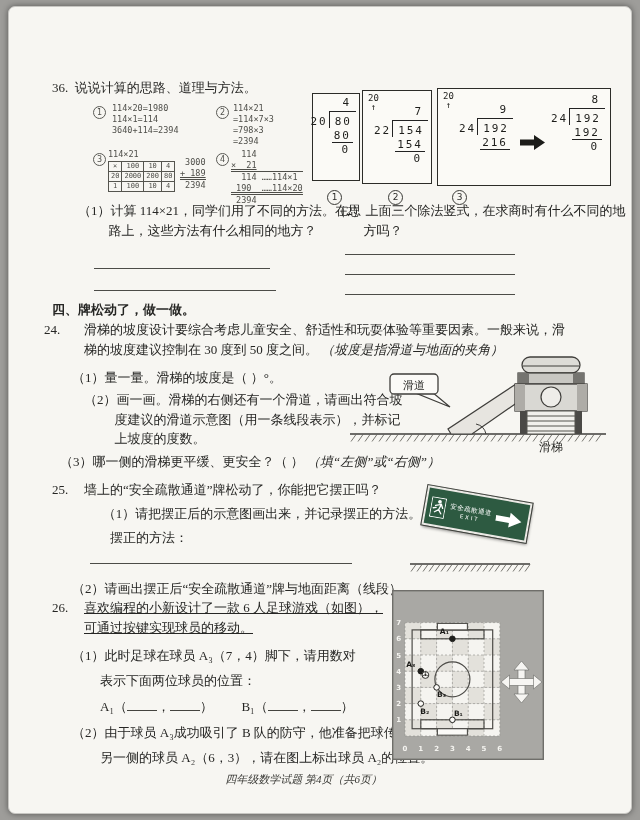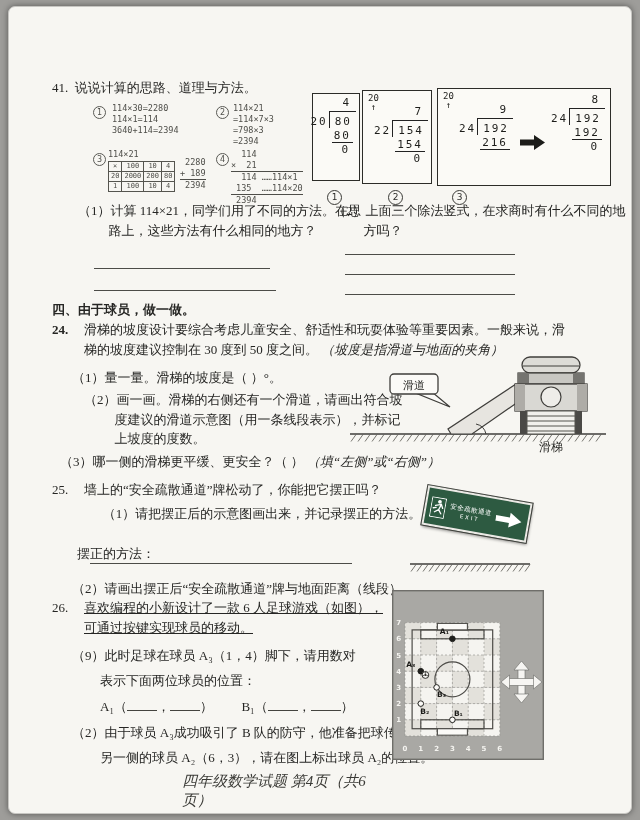--- a/index.html
+++ b/index.html
@@ -13,21 +13,21 @@
   .kai{font-style:italic;}
   .uline{border-bottom:1.2px solid #4c4c48;height:2px;position:absolute;}
   .blk{display:inline-block;width:30px;border-bottom:1.1px solid #44443f;height:13px;vertical-align:baseline;}
   
   .circ{display:inline-flex;width:13px;height:13px;border:1.2px solid #3a3a36;border-radius:50%;
         align-items:center;justify-content:center;font-size:9px;font-family:"DejaVu Sans",sans-serif;color:#2b2b28;background:#f7f6f2;}
   .circ.hwc{border-color:#5a5a55;color:#50504b;width:11px;height:11px;font-size:8px;}
   
   .hw{font-family:"DejaVu Sans Mono",monospace;font-size:8.5px;color:#4e4e49;line-height:1.3;}
   .hw div{white-space:pre;}
-  .hw .rul{border-bottom:1px solid #4e4e49;}
+  .hw .rul{border-bottom:1px solid #4e4e49;text-decoration:underline;}
   table.mgrid{border-collapse:collapse;margin-top:1px;}
   table.mgrid td{border:0.9px solid #55554f;font-family:"DejaVu Sans Mono",monospace;font-size:7px;
         color:#4e4e49;padding:0 2px;text-align:center;line-height:1.3;}
   
   .divbox{position:absolute;border:1.5px solid #2c2c28;background:#fbfaf6;
           font-family:"DejaVu Sans Mono",monospace;font-size:11px;color:#1d1d1a;letter-spacing:2px;}
   .dq{text-align:right;padding:2px 8px 0 0;height:15px;}
   .drow{display:flex;justify-content:flex-end;padding-right:3px;}
   .dvr{padding-top:4px;}
   .dvd{border-top:1.5px solid #222;border-left:1.5px solid #222;padding:3px 4px 0 5px;margin-left:1px;}
@@ -41,38 +41,38 @@
   .sign-outer{height:100%;box-sizing:border-box;border:2px solid #eceae6;outline:1px solid #3c3c38;
       background:#2d5a41;display:flex;align-items:center;gap:3px;padding:3px 4px;box-shadow:1px 2px 3px rgba(0,0,0,.4);}
   .sign-texts{display:flex;flex-direction:column;align-items:center;flex:1;}
   .sign-cn{font-size:6.5px;color:#fff;letter-spacing:.5px;font-family:"DejaVu Sans",sans-serif;white-space:nowrap;}
   .sign-en{font-size:5.5px;color:#fff;letter-spacing:2px;font-family:"DejaVu Sans",sans-serif;}
   
   .ftick{font:bold 7px "DejaVu Sans",sans-serif;fill:#f5f4f0;}
   .fplab{font:bold 7.5px "DejaVu Sans",sans-serif;fill:#1b1b18;}
   .slide-cn{font-size:11px;fill:#2b2b28;}
   .slide-cn2{font-size:12px;fill:#2b2b28;}
-  .footer{font-size:15px;color:#3a3a36;font-style:italic;text-align:left;}
+  .footer{font-size:11px;color:#3a3a36;font-style:italic;text-align:right;}
 </style>
 </head>
 <body>
 
 <div class="paper"></div>
 
 <div class="abs t" style="left:52px;top:78px;width:556px;">
-  <span>41.</span>&nbsp;
+  <span>36.</span>&nbsp;
   <span>说说计算的思路、道理与方法。</span>
 </div>
 
 <div class="abs" style="left:0;top:0;">
   <div class="abs" style="left:93px;top:101px;">
     <span class="circ hwc">1</span>
   </div>
   <div class="abs hw" style="left:112px;top:103px;">
-    <div>114×30=2280</div>
+    <div>114×20=1980</div>
     <div>114×1=114</div>
     <div>3640+114=2394</div>
   </div>
 
   <div class="abs" style="left:216px;top:101px;">
     <span class="circ hwc">2</span>
   </div>
   <div class="abs hw" style="left:233px;top:103px;">
     <div>114×21</div>
     <div>=114×7×3</div>
@@ -102,33 +102,33 @@
       <tr>
         <td>1</td>
             <td>100</td>
         <td>10</td>
             <td>4</td>
       </tr>
     </tbody>
       </table>
   </div>
   <div class="abs hw" style="left:180px;top:157px;text-align:right;">
-    <div>2280</div>
+    <div>3000</div>
     <div class="rul">+ 189</div>
     <div>2394</div>
   </div>
 
   <div class="abs" style="left:216px;top:148px;">
     <span class="circ hwc">4</span>
   </div>
   <div class="abs hw" style="left:231px;top:149px;">
     <div>  114</div>
     <div class="rul">×  21</div>
     <div>  114 ……114×1</div>
-    <div class="rul"> 135  ……114×20</div>
+    <div class="rul"> 190  ……114×20</div>
     <div> 2394</div>
   </div>
 </div>
 
 <div class="divbox" style="left:312px;top:93px;width:46px;height:86px;">
   <div class="dq">4</div>
   <div class="drow">
     <span class="dvr">20</span>
     <span class="dvd">80</span>
   </div>
@@ -186,23 +186,23 @@
 
 <div class="abs t hang" style="left:78px;top:201px;width:256px;">（1）计算 114×21，同学们用了不同的方法。在思路上，这些方法有什么相同的地方？</div>
 <div class="uline" style="left:94px;top:266px;width:176px;"></div>
 <div class="uline" style="left:94px;top:288px;width:182px;"></div>
 
 <div class="abs t hang" style="left:333px;top:201px;width:264px;">（2）上面三个除法竖式，在求商时有什么不同的地方吗？</div>
 <div class="uline" style="left:345px;top:252px;width:170px;"></div>
 <div class="uline" style="left:345px;top:272px;width:170px;"></div>
 <div class="uline" style="left:345px;top:292px;width:170px;"></div>
 
-<div class="abs t" style="left:52px;top:300px;font-weight:bold;">四、由于球员，做一做。</div>
-
-<div class="abs t" style="left:52px;top:320px;width:24px;font-weight:bold;">24.</div>
+<div class="abs t" style="left:52px;top:300px;font-weight:bold;">四、牌松动了，做一做。</div>
+
+<div class="abs t" style="left:44px;top:320px;width:24px;">24.</div>
 <div class="abs t" style="left:84px;top:320px;width:486px;">
   <span>滑梯的坡度设计要综合考虑儿童安全、舒适性和玩耍体验等重要因素。一般来说，滑梯的坡度建议控制在 30 度到 50 度之间。</span>
   <span class="kai">（坡度是指滑道与地面的夹角）</span>
 </div>
 <div class="abs t" style="left:72px;top:368px;width:300px;">（1）量一量。滑梯的坡度是（        ）°。</div>
 <div class="abs t hang" style="left:84px;top:390px;width:296px;">（2）画一画。滑梯的右侧还有一个滑道，请画出符合坡度建议的滑道示意图（用一条线段表示），并标记上坡度的度数。</div>
 <div class="abs t" style="left:60px;top:452px;width:540px;">
   <span>（3）哪一侧的滑梯更平缓、更安全？（      ）</span>
   <span class="kai">（填“左侧”或“右侧”）</span>
 </div>
@@ -272,21 +272,21 @@
 
   <polygon points="88,38 106,53 74,40" fill="#fbfaf7" stroke="#3f3e3b" stroke-width="1.2"></polygon>
   <rect x="46" y="20" width="48" height="20" rx="4" fill="#fbfaf7" stroke="#3f3e3b" stroke-width="1.3"></rect>
   <text x="70" y="34.5" class="slide-cn" text-anchor="middle">滑道</text>
   <text x="207" y="97" class="slide-cn2" text-anchor="middle">滑梯</text>
 </svg>
 
 <div class="abs t" style="left:52px;top:480px;width:24px;">25.</div>
 <div class="abs t" style="left:84px;top:480px;width:400px;">墙上的“安全疏散通道”牌松动了，你能把它摆正吗？</div>
 <div class="abs t" style="left:72px;top:504px;width:380px;text-align:center;">（1）请把摆正后的示意图画出来，并记录摆正的方法。</div>
-<div class="abs t" style="left:77px;top:528px;width:200px;margin-top:16px;">摆正的方法：</div>
+<div class="abs t" style="left:110px;top:528px;width:200px;">摆正的方法：</div>
 <div class="uline" style="left:90px;top:561px;width:262px;"></div>
 <div class="abs t" style="left:72px;top:579px;width:390px;">（2）请画出摆正后“安全疏散通道”牌与地面距离（线段）。</div>
 
 <div class="abs" style="left:424px;top:494px;width:106px;height:40px;transform:rotate(10deg);">
   <div class="sign-outer" style="background: rgb(45, 90, 65);">
     <svg viewBox="0 0 16 22" width="15" height="21">
       <rect x="0.5" y="0.5" width="15" height="21" fill="none" stroke="#fff" stroke-width="1"></rect>
       <circle cx="9" cy="4.5" r="2" fill="#fff"></circle>
       <path d="M5,9 L11,7 L13,11 M11,7 L9,13 L12,17 M9,13 L5,16 M6,11 L3,12" stroke="#fff" stroke-width="1.4" fill="none" stroke-linecap="round"></path>
     </svg>
@@ -321,21 +321,21 @@
       <line x1="100" y1="3.5" x2="95" y2="10.5"></line>
       <line x1="106" y1="3.5" x2="101" y2="10.5"></line>
       <line x1="112" y1="3.5" x2="107" y2="10.5"></line>
       <line x1="118" y1="3.5" x2="113" y2="10.5"></line>
       <line x1="124" y1="3.5" x2="119" y2="10.5"></line>
     </g>
 </svg>
 
 <div class="abs t" style="left:52px;top:598px;width:24px;">26.</div>
 <div class="abs t" style="left:84px;top:598px;width:302px;text-decoration:underline;">喜欢编程的小新设计了一款 6 人足球游戏（如图），可通过按键实现球员的移动。</div>
-<div class="abs t" style="left:72px;top:646px;width:330px;">（9）此时足球在球员 A₃（1，4）脚下，请用数对</div>
+<div class="abs t" style="left:72px;top:646px;width:330px;">（1）此时足球在球员 A₃（7，4）脚下，请用数对</div>
 <div class="abs t" style="left:100px;top:671px;width:300px;">表示下面两位球员的位置：</div>
 
 <div class="abs t" style="left:100px;top:697px;width:300px;">
   <span>A₁（</span><span class="blk"></span><span>，</span><span class="blk"></span><span>）</span>
   <span style="display:inline-block;width:22px;"></span>
   <span>B₁（</span><span class="blk"></span><span>，</span><span class="blk"></span><span>）</span>
 </div>
 
 <div class="abs t" style="left:72px;top:723px;width:350px;">（2）由于球员 A₃成功吸引了 B 队的防守，他准备把球传给</div>
 <div class="abs t" style="left:100px;top:748px;width:350px;">另一侧的球员 A₂（6，3），请在图上标出球员 A₂的位置。</div>

